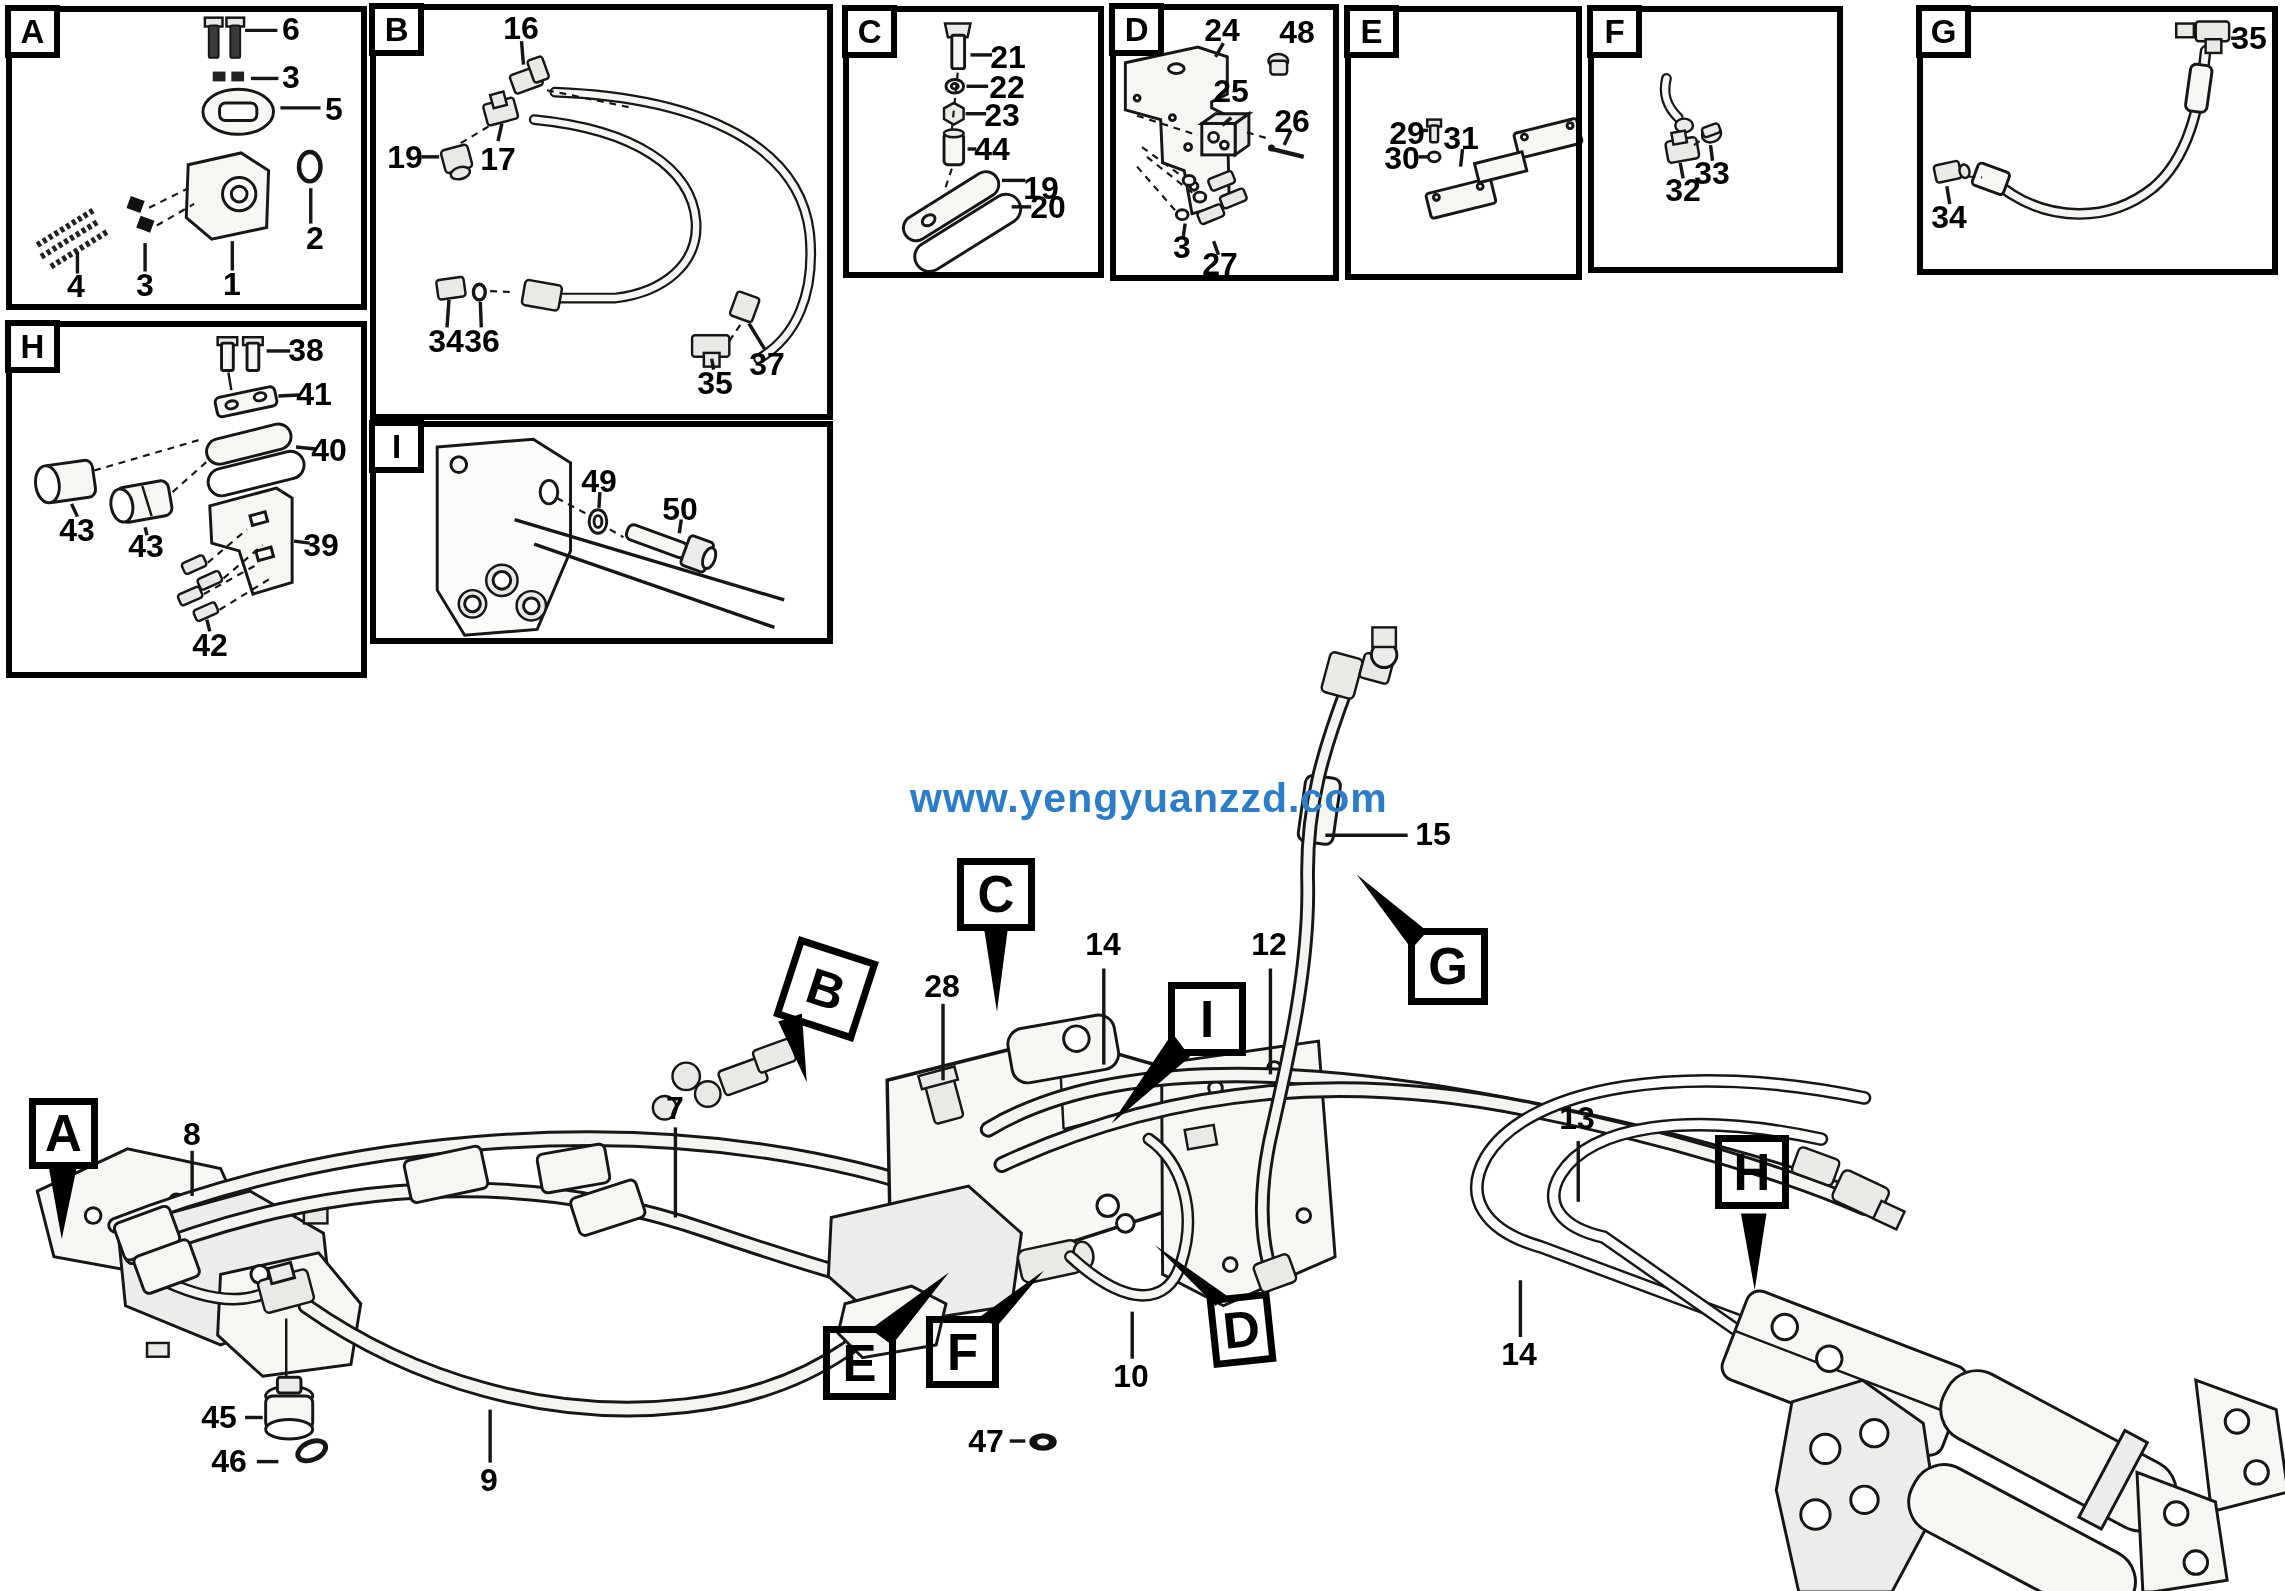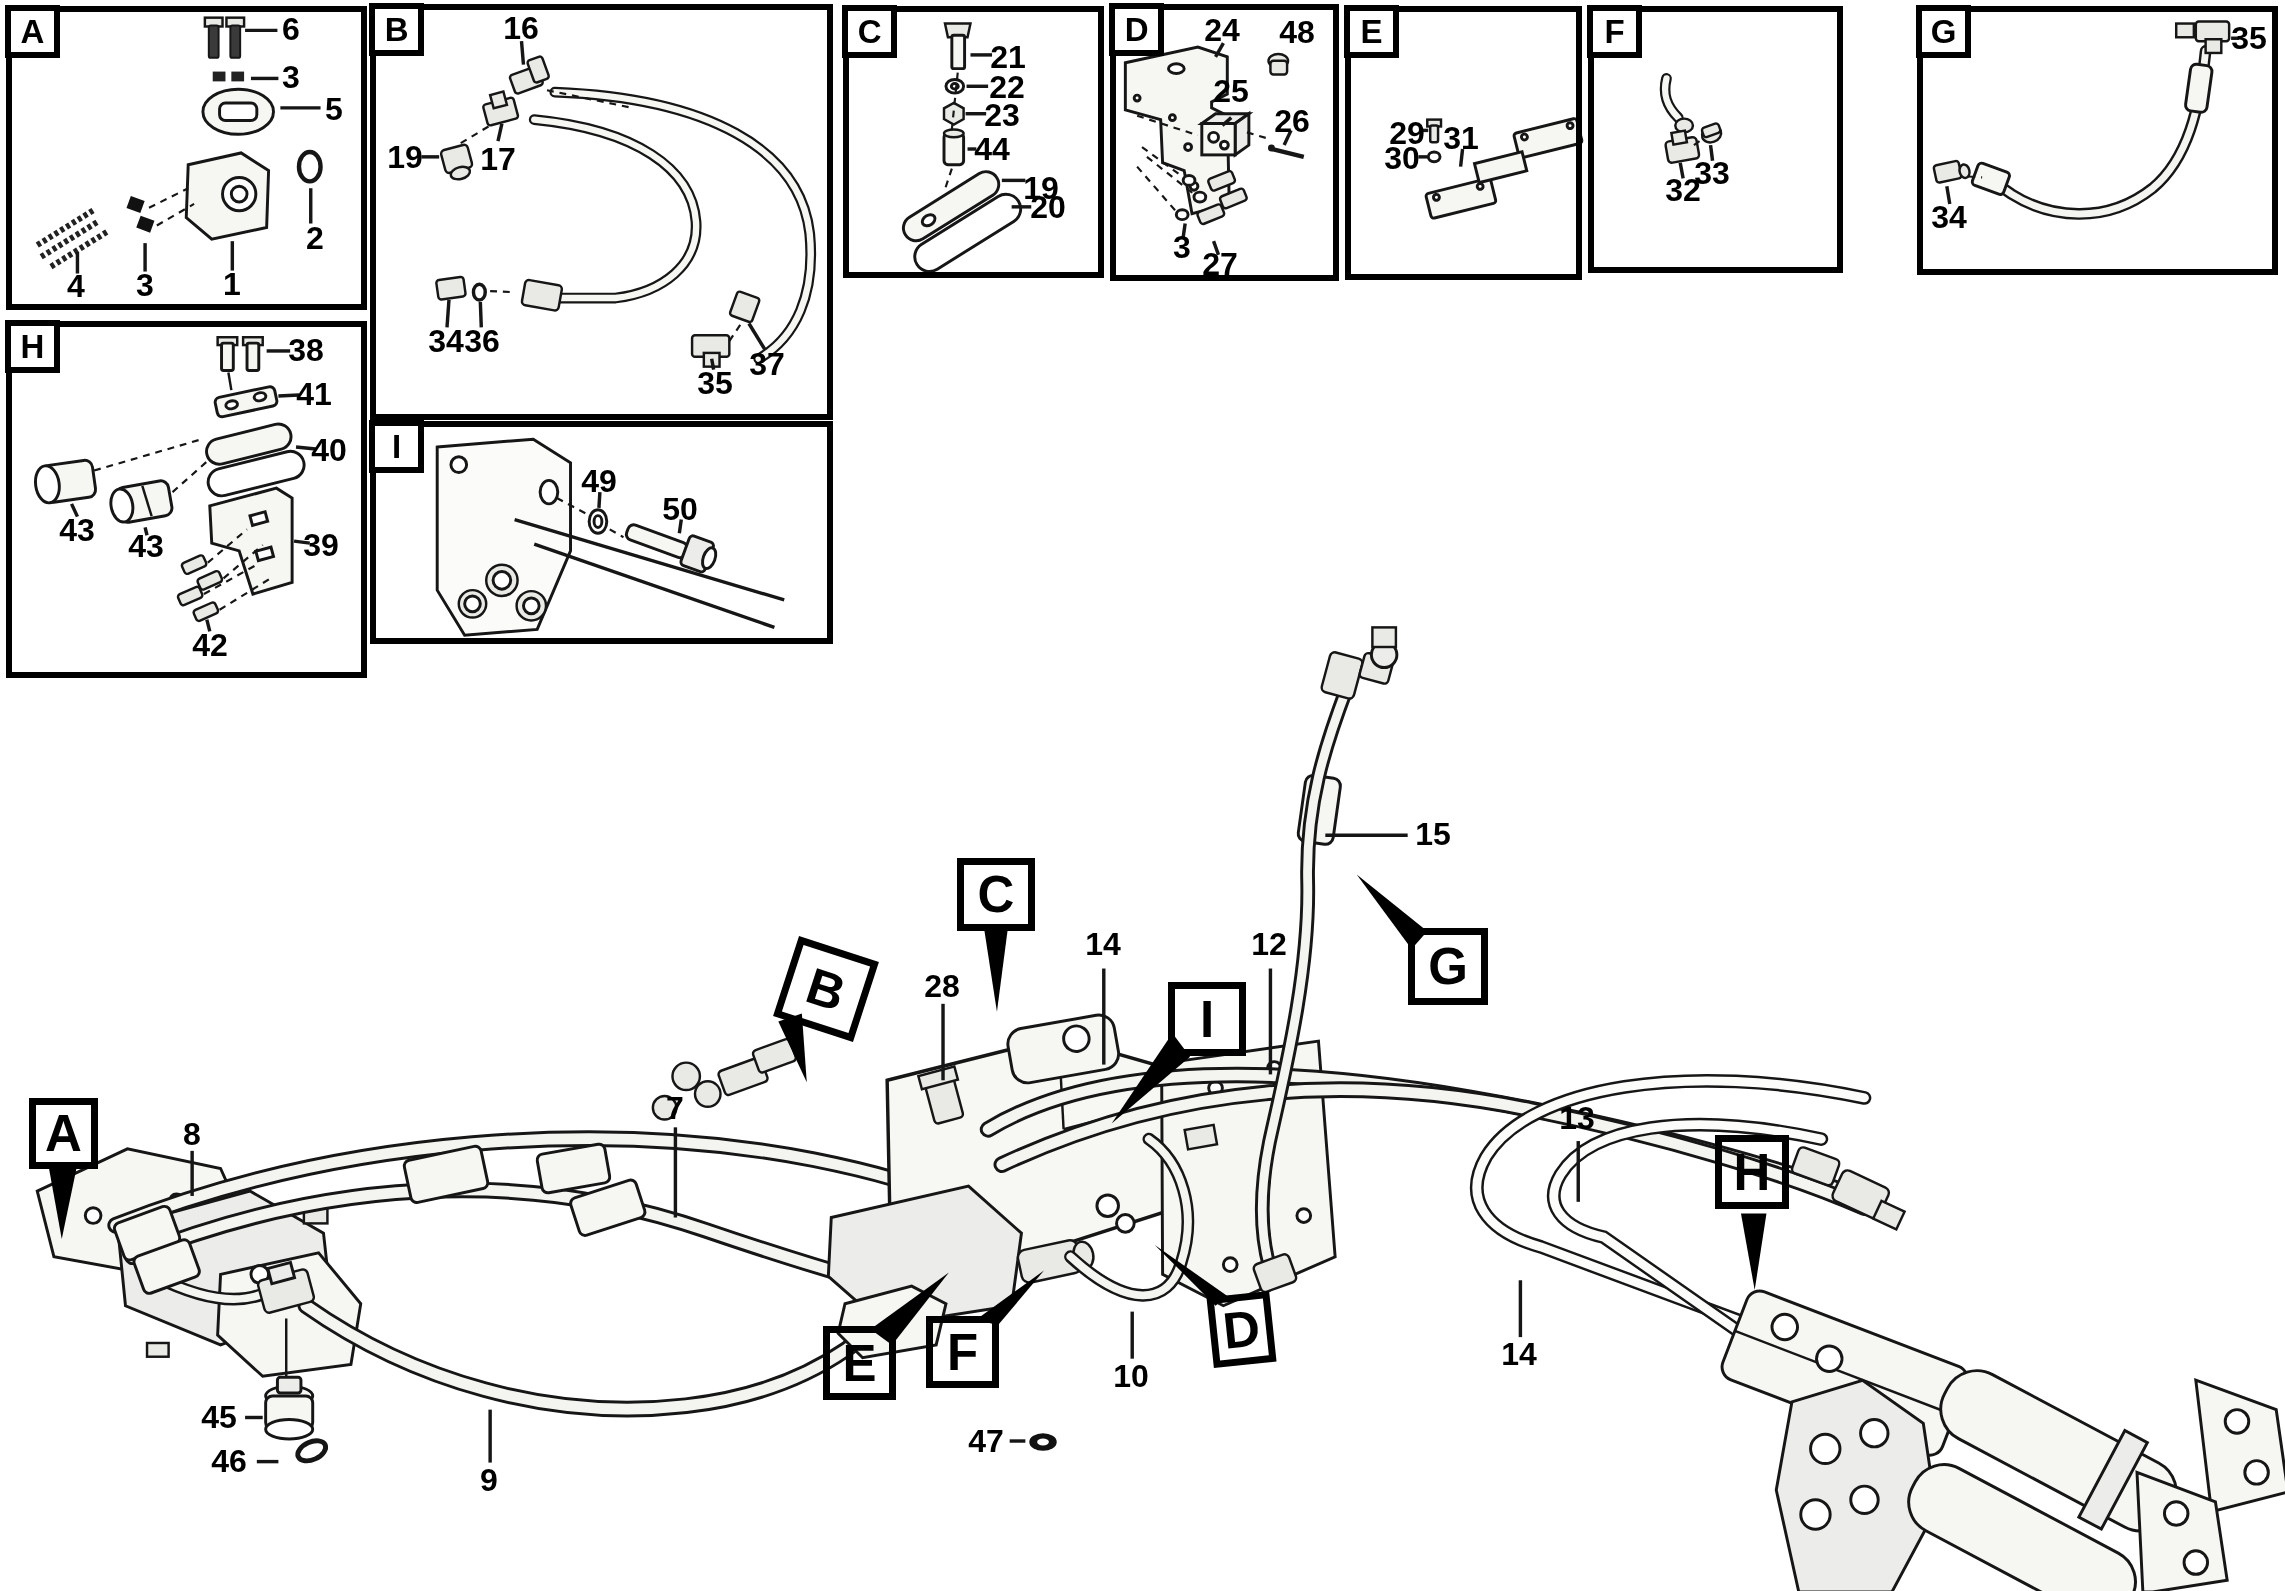--- a/index.html
+++ b/index.html
@@ -504,20 +504,21 @@
     <polygon class="pt" points="1004,948 1028,948 1017,1032"></polygon>
     <polygon class="pt" points="1196,1054 1214,1078 1134,1146"></polygon>
     <polygon class="pt" points="1440,968 1456,950 1384,892"></polygon>
     <polygon class="pt" points="888,1356 910,1372 968,1298"></polygon>
     <polygon class="pt" points="996,1346 1018,1352 1065,1296"></polygon>
     <polygon class="pt" points="1240,1332 1252,1322 1178,1270"></polygon>
     <polygon class="pt" points="1776,1238 1802,1238 1790,1316"></polygon>
   </g>
 </svg>
 
+<div class="wm-url" id="wm-url" style="color: rgb(43, 124, 201);">www.yengyuanzzd.com</div>
 
 <div class="dbox" style="left:5.9px;top:5.9px;width:361px;height:304px">
   <div class="tab">
         <span>A</span>
       </div>
     </div>
 <div class="dbox" style="left:370px;top:3.9px;width:463px;height:416px">
   <div class="tab">
         <span>B</span>
       </div>

